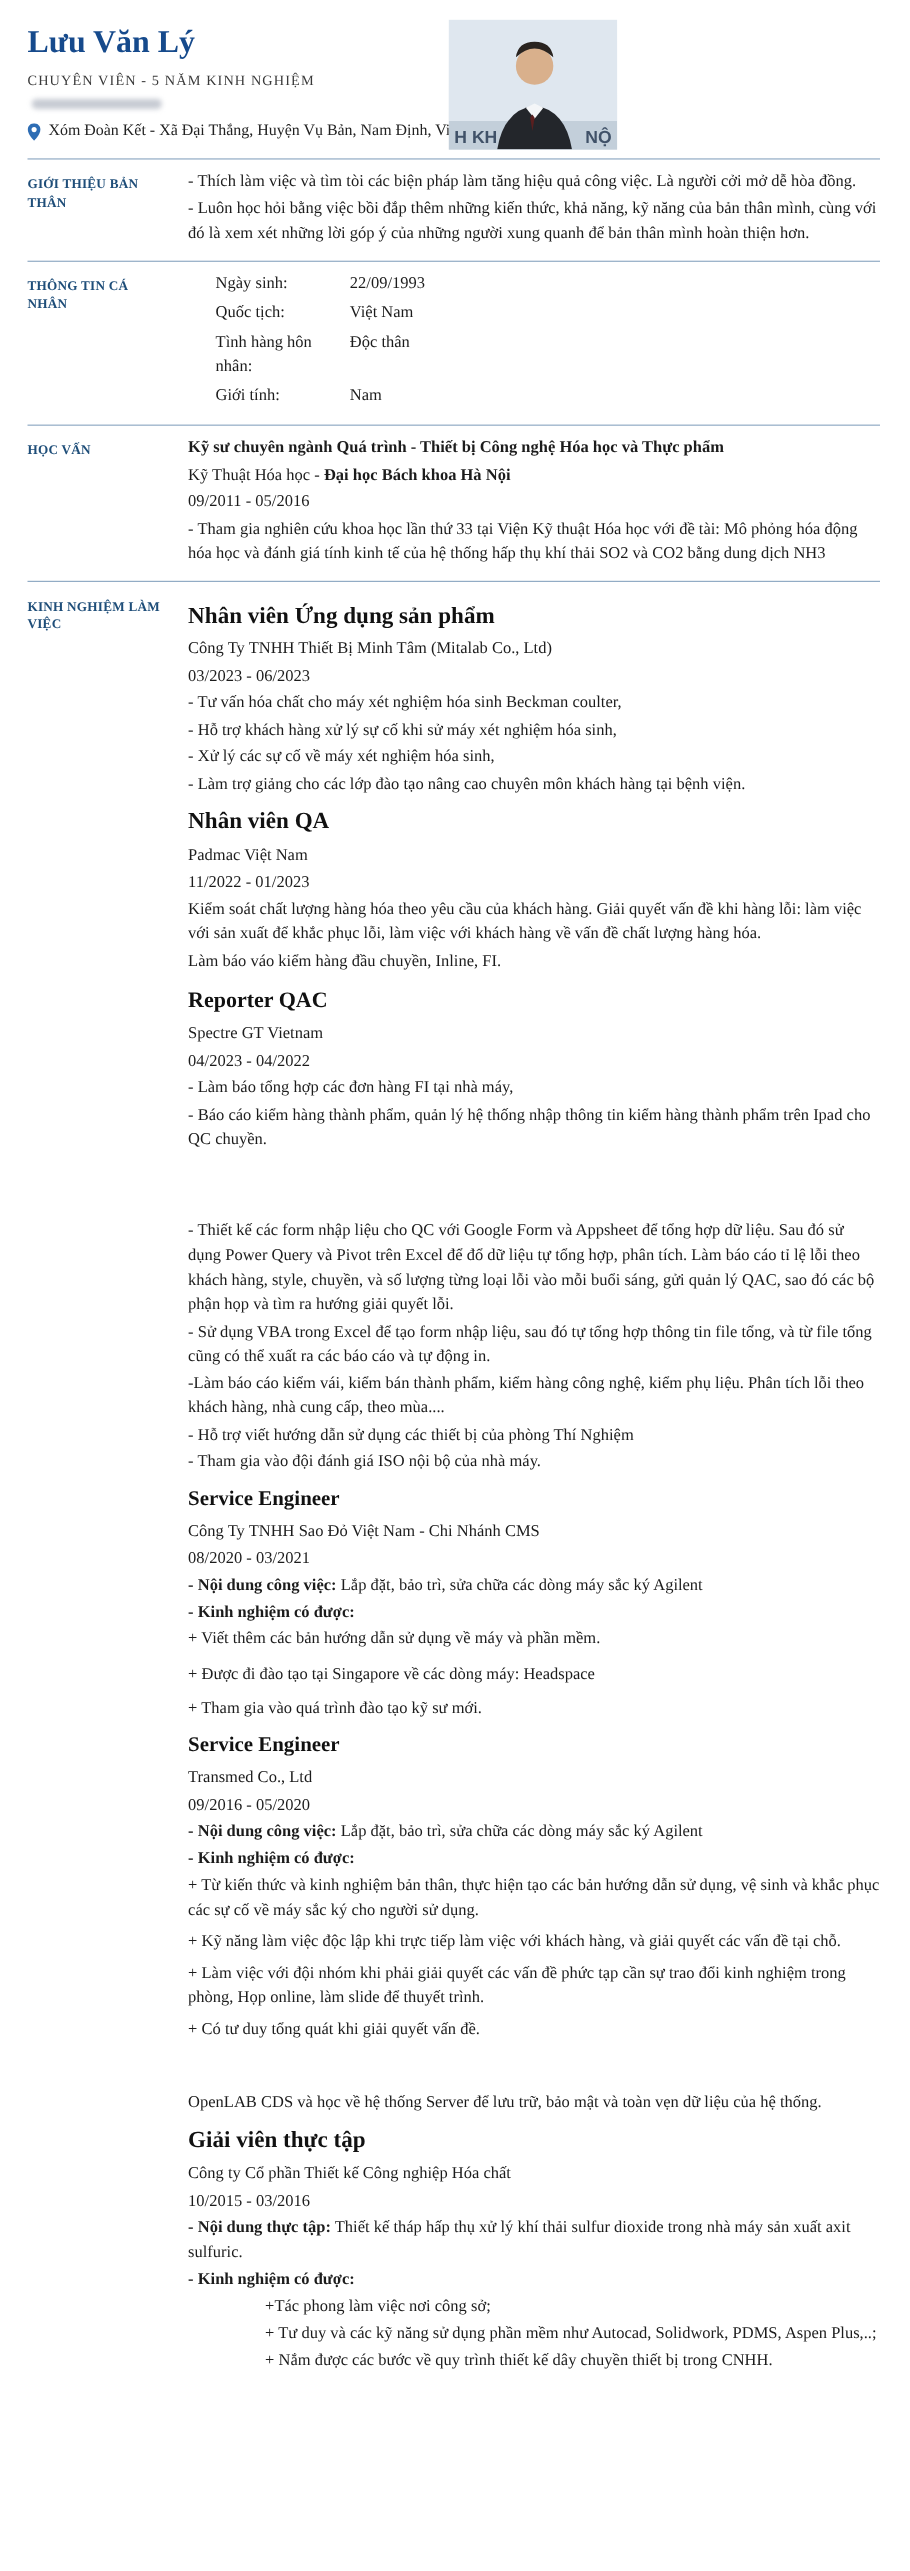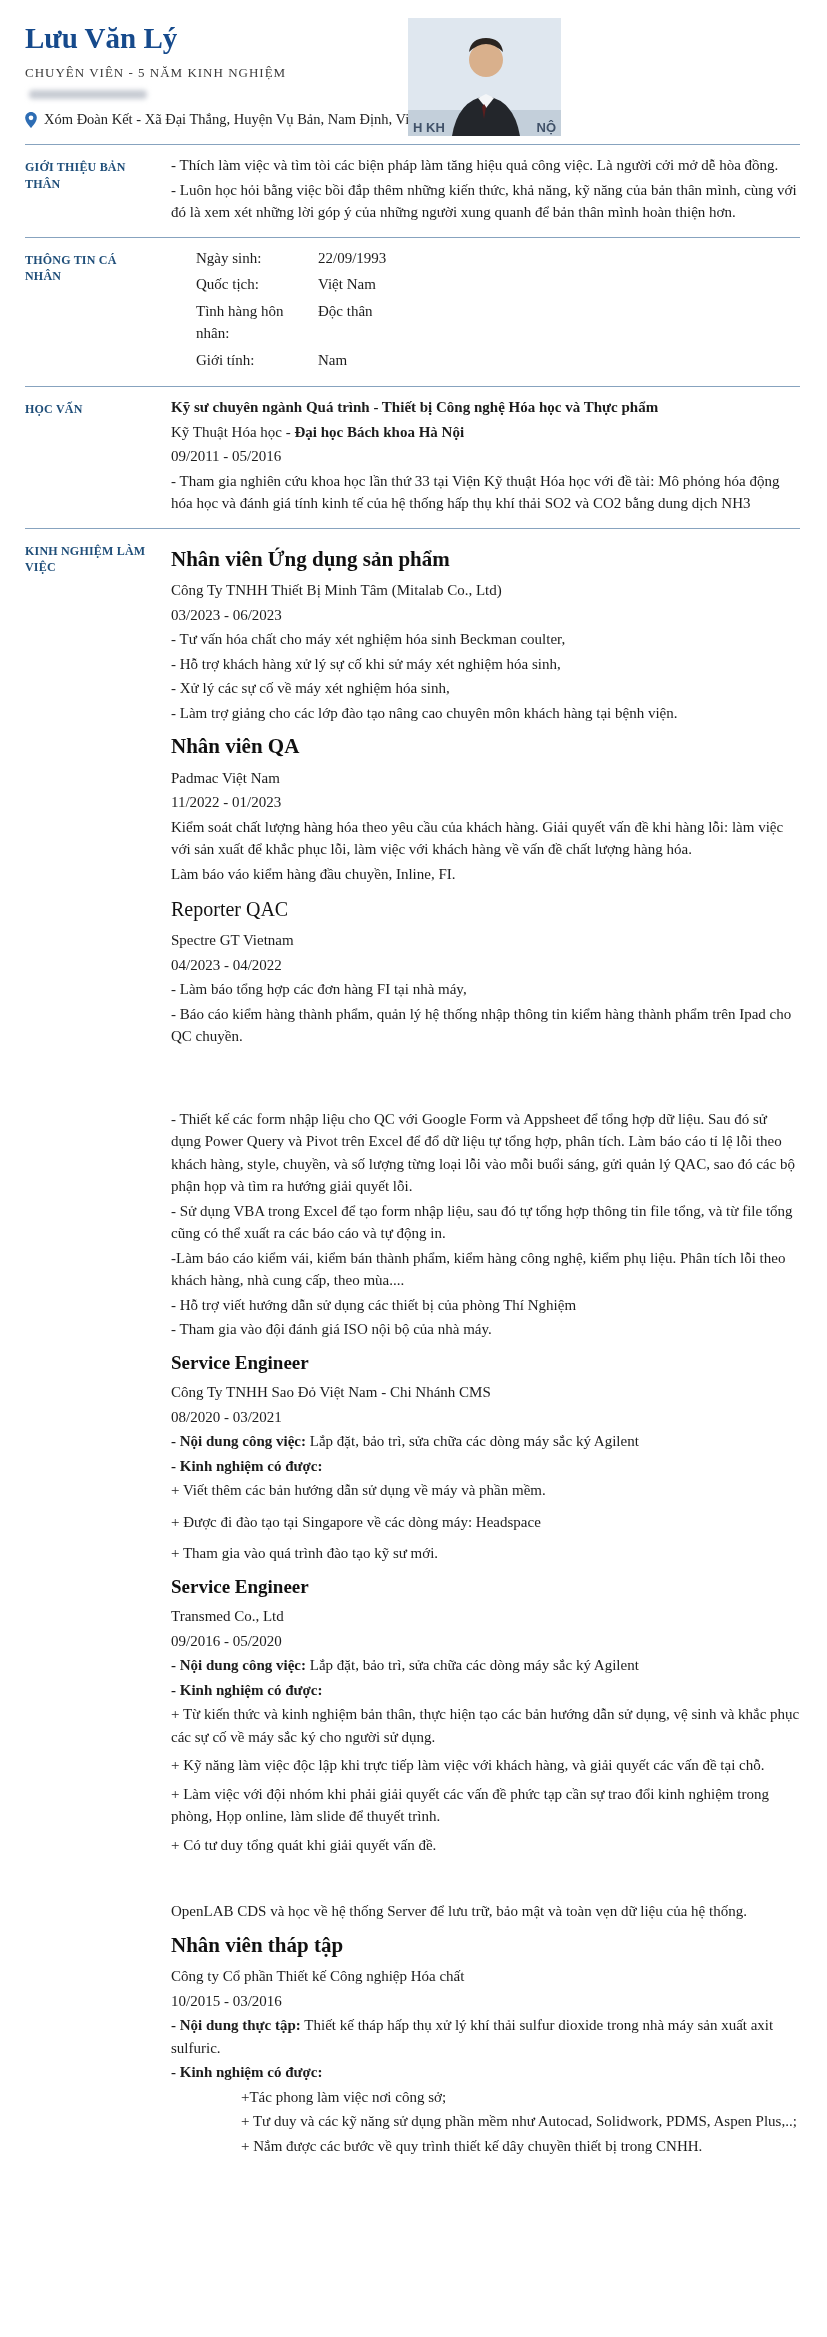--- a/index.html
+++ b/index.html
@@ -11,40 +11,40 @@
   .cv-name { margin: 6px 0 10px; font-size: 29px; font-weight: bold; color: #164a8c; }
   .subtitle { font-size: 13px; letter-spacing: 1px; color: #3a3a3a; margin-bottom: 9px; }
   .redacted { width: 118px; height: 9px; border-radius: 4px; background: #c7cbd3; filter: blur(2.5px); margin: 2px 0 12px 4px; }
   .address-row { display: flex; align-items: center; gap: 7px; font-size: 14.5px; margin-bottom: 16px; color: #222; }
   .pin-wrap { display: inline-flex; }
 
   .photo { position: absolute; top: 18px; left: 408px; width: 153px; height: 118px;
            background: linear-gradient(180deg, #e3eaf1 0%, #cfdae4 70%, #bcc9d6 100%); overflow: hidden; }
   .photo svg { display: block; }
   .photo-caption { position: absolute; bottom: 1px; left: 0; right: 0; display: flex; justify-content: space-between;
-                   padding: 0 5px; color: #2a3c55; font-weight: bold; font-size: 13px; opacity: 0.85;
+                   padding: 0 5px; color: #2a3c55; font-weight: bold; font-size: 16px; opacity: 0.85;
                    font-family: "Liberation Sans", sans-serif; }
 
   
   .section { display: flex; border-top: 1px solid #87a3bf; padding: 9px 0 11px; gap: 24px; }
   .sec-label { flex: 0 0 122px; font-size: 12px; font-weight: bold; color: #1f4e79; padding-top: 5px; line-height: 1.4; letter-spacing: 0.2px; }
   .sec-content { flex: 1; font-size: 15px; line-height: 1.5; }
   .sec-content p { margin: 0 0 2px; }
 
   .personal { padding-left: 25px; }
   .prow { display: flex; margin-bottom: 4px; }
   .plabel { width: 122px; flex: 0 0 122px; }
 
   .bold { font-weight: bold; }
 
   
   .job { margin-bottom: 7px; }
   .jt   { font-size: 21px; font-weight: bold; margin: 6px 0 4px; color: #111; }
   .jt-md{ font-size: 19px; font-weight: bold; margin: 8px 0 4px; color: #111; }
-  .jt-lg{ font-size: 20px; font-weight: normal; margin: 9px 0 5px; color: #111; }
+  .jt-lg{ font-size: 20px; font-weight: bold; margin: 9px 0 5px; color: #111; }
   .gap-lg { height: 58px; }
   .gap-md { height: 42px; }
   .mt8 { margin-top: 9px !important; }
   .mt6 { margin-top: 6px !important; }
   .indent { margin-left: 70px !important; max-width: 560px; }
 </style>
 </head>
 <body>
 
 <div class="page">
@@ -175,21 +175,21 @@
         <p class="bold">- Kinh nghiệm có được:</p>
         <p>+ Từ kiến thức và kinh nghiệm bản thân, thực hiện tạo các bản hướng dẫn sử dụng, vệ sinh và khắc phục các sự cố về máy sắc ký cho người sử dụng.</p>
         <p class="mt6">+ Kỹ năng làm việc độc lập khi trực tiếp làm việc với khách hàng, và giải quyết các vấn đề tại chỗ.</p>
         <p class="mt6">+ Làm việc với đội nhóm khi phải giải quyết các vấn đề phức tạp cần sự trao đổi kinh nghiệm trong phòng, Họp online, làm slide để thuyết trình.</p>
         <p class="mt6">+ Có tư duy tổng quát khi giải quyết vấn đề.</p>
         <div class="gap-md"></div>
         <p>OpenLAB CDS và học về hệ thống Server để lưu trữ, bảo mật và toàn vẹn dữ liệu của hệ thống.</p>
       </article>
 
       <article class="job">
-        <h3 class="jt">Nhân viên tháp tập</h3>
+        <h3 class="jt">Giải viên thực tập</h3>
         <p>Công ty Cổ phần Thiết kế Công nghiệp Hóa chất</p>
         <p>10/2015 - 03/2016</p>
         <p><span class="bold">- Nội dung thực tập:</span><span> Thiết kế tháp hấp thụ xử lý khí thải sulfur dioxide trong nhà máy sản xuất axit sulfuric.</span></p>
         <p class="bold">- Kinh nghiệm có được:</p>
         <p class="indent">+Tác phong làm việc nơi công sở;</p>
         <p class="indent">+ Tư duy và các kỹ năng sử dụng phần mềm như Autocad, Solidwork, PDMS, Aspen Plus,..;</p>
         <p class="indent">+ Nắm được các bước về quy trình thiết kế dây chuyền thiết bị trong CNHH.</p>
       </article>
 
     </div>

